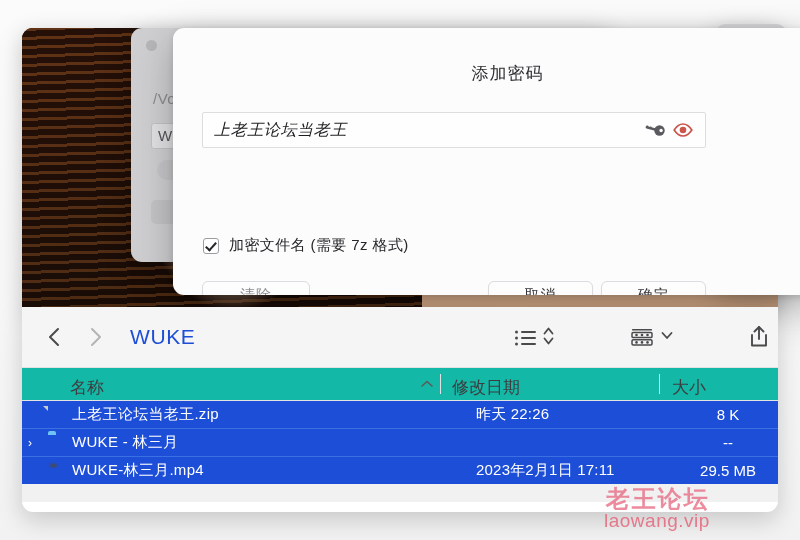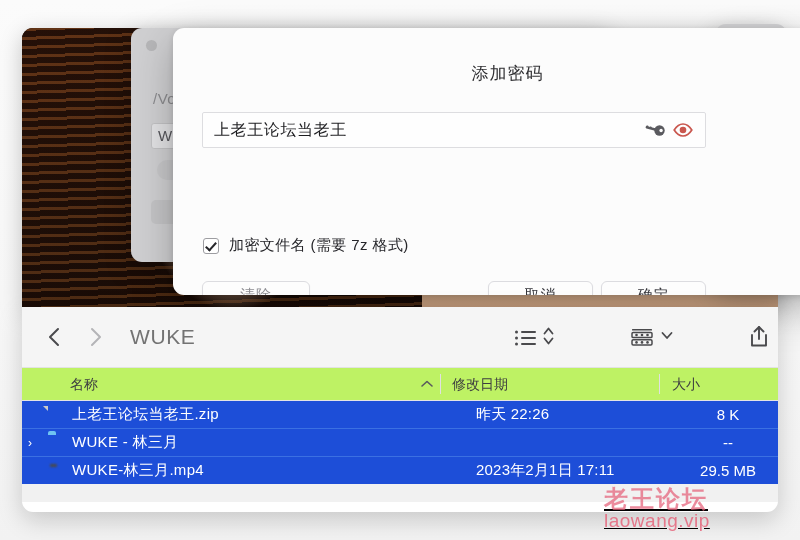--- a/index.html
+++ b/index.html
@@ -202,20 +202,21 @@
     top: 84px;
     width: 504px;
     height: 36px;
     background: #fefefe;
     border: 1px solid #dddde0;
     border-radius: 2px;
     box-sizing: border-box;
     display: flex;
     align-items: center;
     padding: 0 10px 0 11px;
+    font-style: italic;
   }
   .pw-value {
     flex: 1;
     font-size: 16px;
     color: #1d1d20;
     letter-spacing: 0.6px;
     white-space: nowrap;
     overflow: hidden;
   }
   .icon-btn {
@@ -311,40 +312,40 @@
     width: 22px;
     height: 22px;
   }
   .nav-chevron.back { left: 22px; }
   .nav-chevron.fwd  { left: 62px; }
   .finder-title {
     position: absolute;
     left: 108px;
     top: 18px;
     font-size: 21px;
-    color: #737373;
+    color: #1d4ed8;
     letter-spacing: 0.6px;
   }
   .tb-icon {
     position: absolute;
     top: 18px;
     display: flex;
     align-items: center;
     gap: 4px;
   }
   .tb-list  { left: 492px; }
   .tb-group { left: 608px; }
   .tb-share { left: 726px; }
 
   .col-head {
     position: relative;
     height: 32px;
-    background: #bef264;
+    background: #14b8a6;
     border-bottom: 1px solid #e4e4e4;
-    font-size: 14px;
+    font-size: 17px;
     color: #3d3d40;
     text-align: center;
   }
   .col-head .c {
     position: absolute;
     top: 8px;
   }
   .col-head .c-name { left: 48px; }
   .col-head .c-date { left: 430px; }
   .col-head .c-size { left: 650px; }
@@ -457,23 +458,22 @@
   .finder-footer {
     height: 18px;
     background: #f1f1f1;
   }
 
   
   .watermark {
     position: absolute;
     left: 604px;
     top: 486px;
-    text-align: left;
+    text-align: right;
     pointer-events: none;
-    text-decoration: underline;
   }
   .wm-cn {
     font-size: 24px;
     color: rgba(229, 96, 120, 0.72);
     letter-spacing: 2px;
     line-height: 1.05;
     font-weight: bold;
   }
   .wm-en {
     font-size: 19px;

